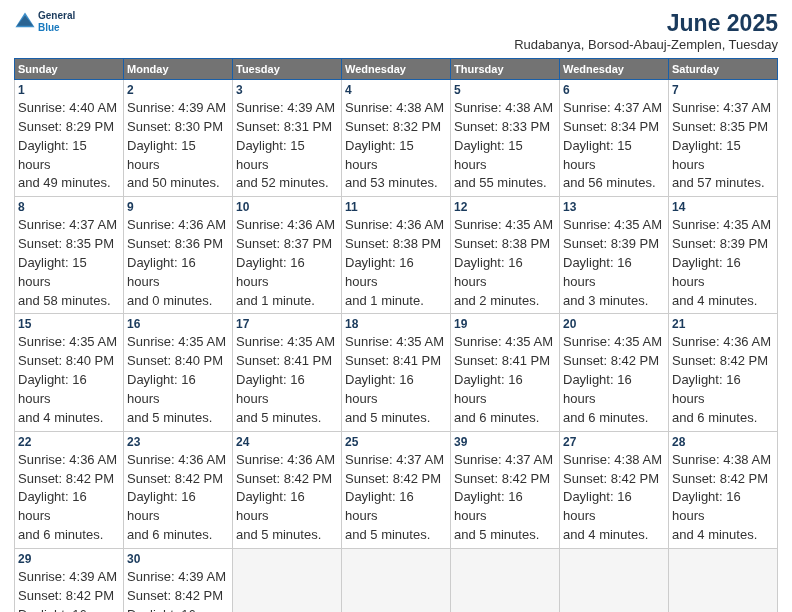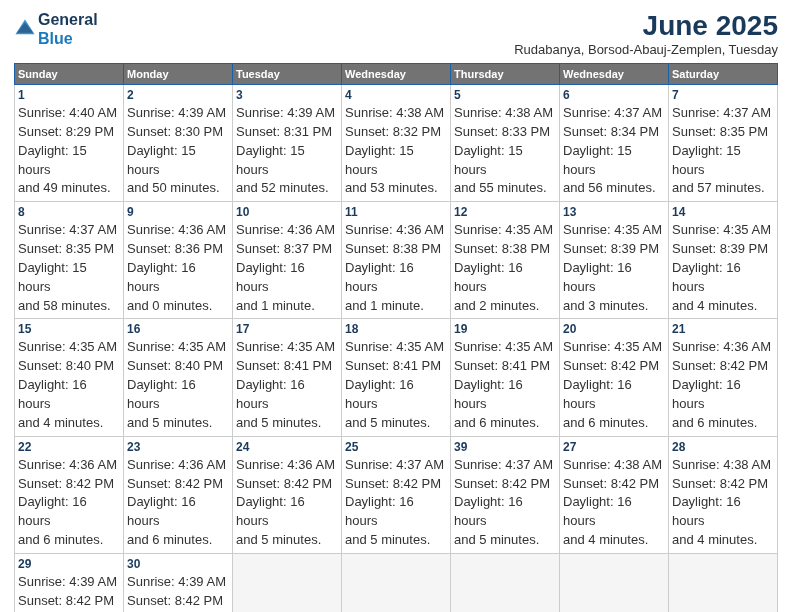--- a/index.html
+++ b/index.html
@@ -21,37 +21,37 @@
       justify-content: space-between;
       align-items: flex-start;
       margin-bottom: 6px;
     }
     .logo {
       display: flex;
       align-items: center;
       gap: 2px;
     }
     .logo-text {
-      font-size: 16px;
+      font-size: 10px;
       font-weight: bold;
       color: #1a3a5c;
       line-height: 1.2;
     }
     .logo-text span {
       color: #1a7abf;
     }
     .logo-icon {
       width: 22px;
       height: 22px;
     }
     .title-block {
       text-align: right;
     }
     .month-title {
-      font-size: 28px;
+      font-size: 23px;
       font-weight: bold;
       color: #1a3a5c;
     }
     .location {
       font-size: 13px;
       color: #333;
     }
     .calendar {
       width: 100%;
       border-collapse: collapse;

